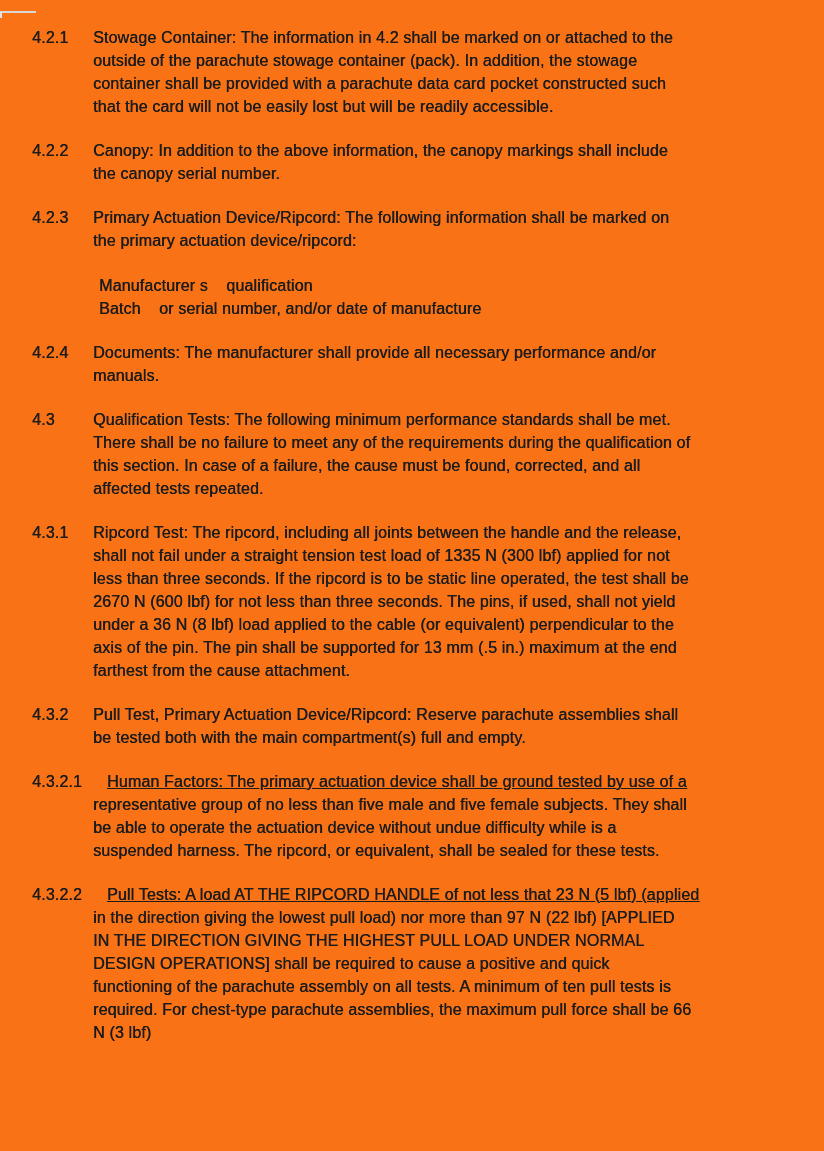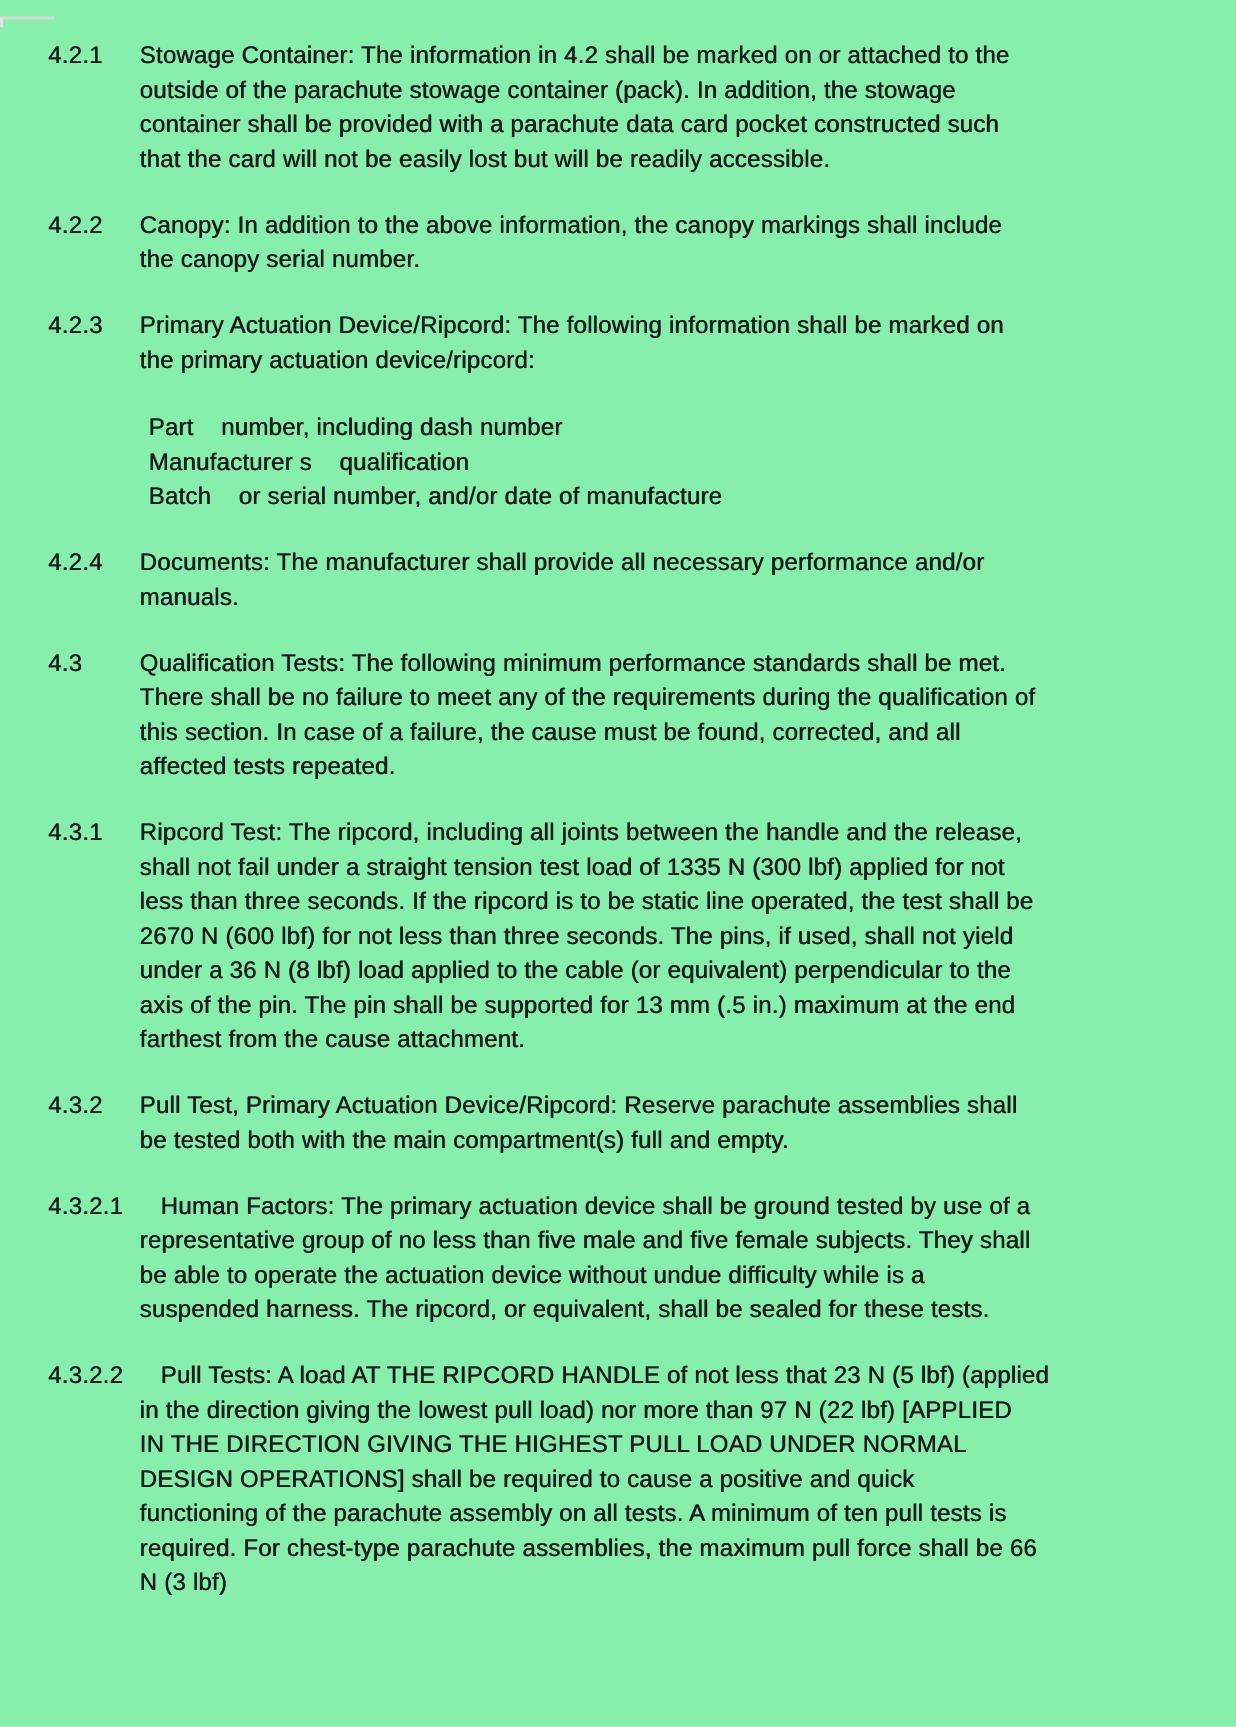--- a/index.html
+++ b/index.html
@@ -47,30 +47,31 @@
     left: 0;
     top: 0;
     white-space: nowrap;
   }
   .line {
     white-space: pre;
   }
   
   .section.tight .sec-lines > .line:first-child {
     text-indent: 14px;
+    text-decoration: underline;
   }
   .sublist {
     margin-top: 22px;
     padding-left: 6px;
   }
 </style>
 </head>
 <body>
 
-<div class="page" style="background: #86efac; color: rgb(28, 28, 28);">
+<div class="page" style="background: #f97316; color: rgb(28, 28, 28);">
   <div class="scan-artifact"></div>
   <div id="sections">
       <div class="section">
     <span class="sec-num">4.2.1</span>
     <div class="sec-lines">
           <div class="line">Stowage Container: The information in 4.2 shall be marked on or attached to the</div>
           <div class="line">outside of the parachute stowage container (pack). In addition, the stowage</div>
           <div class="line">container shall be provided with a parachute data card pocket constructed such</div>
           <div class="line">that the card will not be easily lost but will be readily accessible.</div>
         </div>
@@ -81,21 +82,20 @@
           <div class="line">Canopy: In addition to the above information, the canopy markings shall include</div>
           <div class="line">the canopy serial number.</div>
         </div>
   </div>
       <div class="section">
     <span class="sec-num">4.2.3</span>
     <div class="sec-lines">
           <div class="line">Primary Actuation Device/Ripcord: The following information shall be marked on</div>
           <div class="line">the primary actuation device/ripcord:</div>
           <div class="sublist">
-            <div class="line">Part    number, including dash number</div>
             <div class="line">Manufacturer s    qualification</div>
             <div class="line">Batch    or serial number, and/or date of manufacture</div>
           </div>
         </div>
   </div>
       <div class="section">
     <span class="sec-num">4.2.4</span>
     <div class="sec-lines">
           <div class="line">Documents: The manufacturer shall provide all necessary performance and/or</div>
           <div class="line">manuals.</div>

